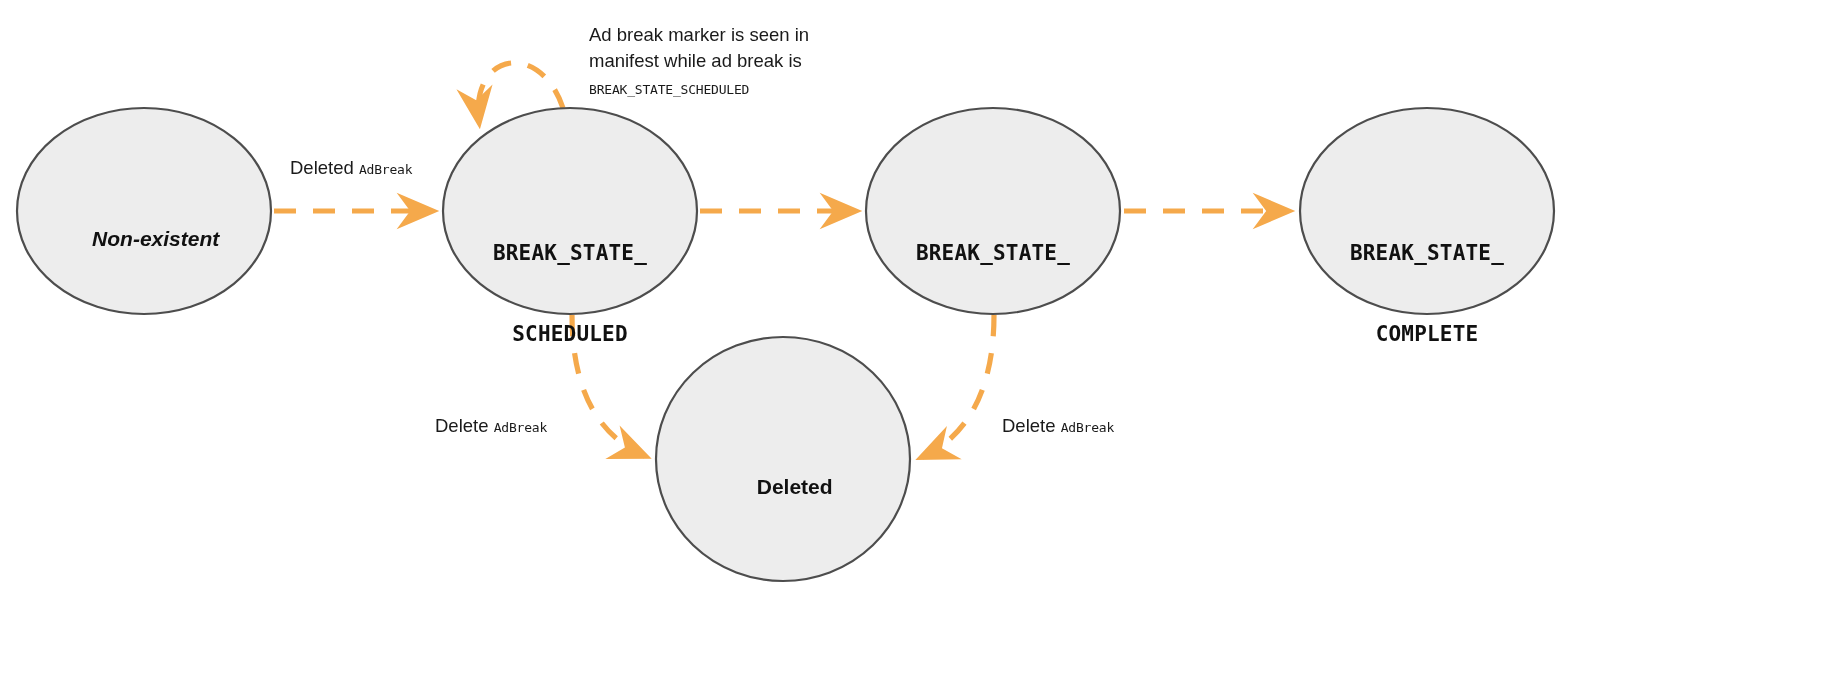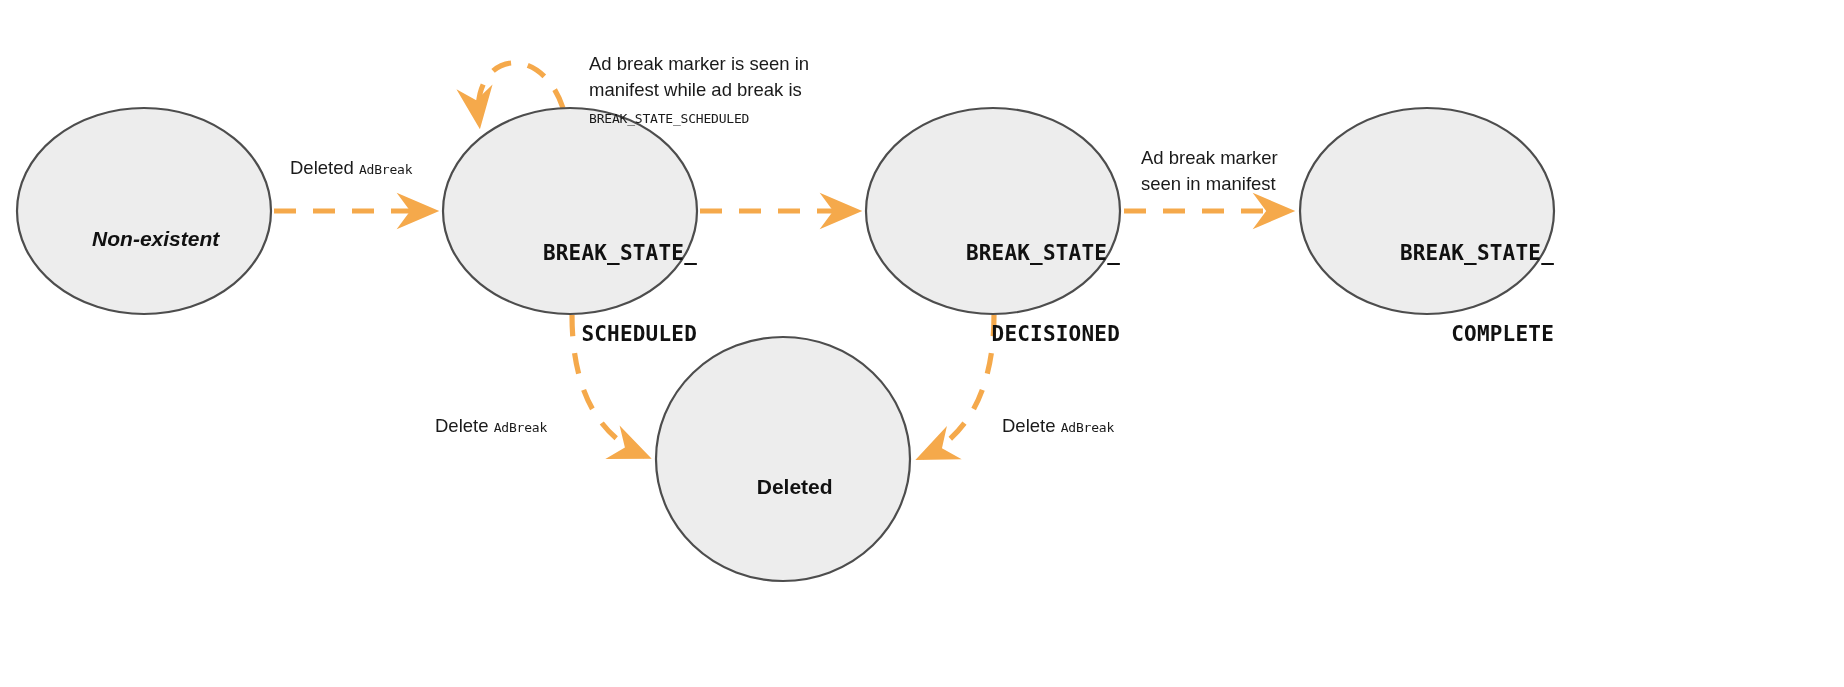--- a/index.html
+++ b/index.html
@@ -37,21 +37,20 @@
     pointer-events: none;
     color: #111111;
     line-height: 1.30;
     white-space: pre;
   }
   .node-label.mono {
     font-family: "DejaVu Sans Mono", "Liberation Mono", monospace;
     font-weight: 700;
     font-size: 21px;
     letter-spacing: 0.2px;
-    text-align: right;
   }
   .node-label.sans {
     font-family: "Liberation Sans", sans-serif;
     font-weight: 700;
     font-size: 21px;
   }
   .edge-label {
     position: absolute;
     color: #1a1a1a;
     font-family: "Liberation Sans", sans-serif;
@@ -108,47 +107,42 @@
     <span class="lbl">Non-existent</span>
   </div>
 
   <div class="node-label mono" style="left:443px; top:185px; width:254px;">
     <span class="lbl-line" style="display:block">BREAK_STATE_</span>
     <span class="lbl-line" style="display:block">SCHEDULED</span>
   </div>
 
   <div class="node-label mono" style="left:866px; top:185px; width:254px;">
     <span class="lbl-line" style="display:block">BREAK_STATE_</span>
-    <span class="lbl-line" style="display:block">DECISIONED</span>
   </div>
 
   <div class="node-label mono" style="left:1300px; top:185px; width:254px;">
     <span class="lbl-line" style="display:block">BREAK_STATE_</span>
     <span class="lbl-line" style="display:block">COMPLETE</span>
   </div>
 
   <div class="node-label sans" style="left:656px; top:446px; width:254px;">
     <span class="lbl">Deleted</span>
   </div>
 
   <div class="edge-label left" style="left:290px; top:155px;">
       <span class="lbl-line"><span>Deleted </span><span class="mono">AdBreak</span></span>
     </div>
 
-  <div class="edge-label left" style="left:589px; top:22px;margin-top:29px;">
+  <div class="edge-label left" style="left:589px; top:22px;">
       <span class="lbl-line"><span>Ad break marker is seen in</span></span>
       <span class="lbl-line"><span>manifest while ad break is</span></span>
       <span class="lbl-line"><span class="mono">BREAK_STATE_SCHEDULED</span></span>
     </div>
 
 
-  <div class="edge-label left" style="left:1141px; top:145px;">
-      <span class="lbl-line"><span>Ad break marker</span></span>
-      <span class="lbl-line"><span>seen in manifest</span></span>
-    </div>
 
   <div class="edge-label left" style="left:435px; top:413px;">
       <span class="lbl-line"><span>Delete </span><span class="mono">AdBreak</span></span>
     </div>
 
   <div class="edge-label left" style="left:1002px; top:413px;">
       <span class="lbl-line"><span>Delete </span><span class="mono">AdBreak</span></span>
     </div>
 
 </div>

